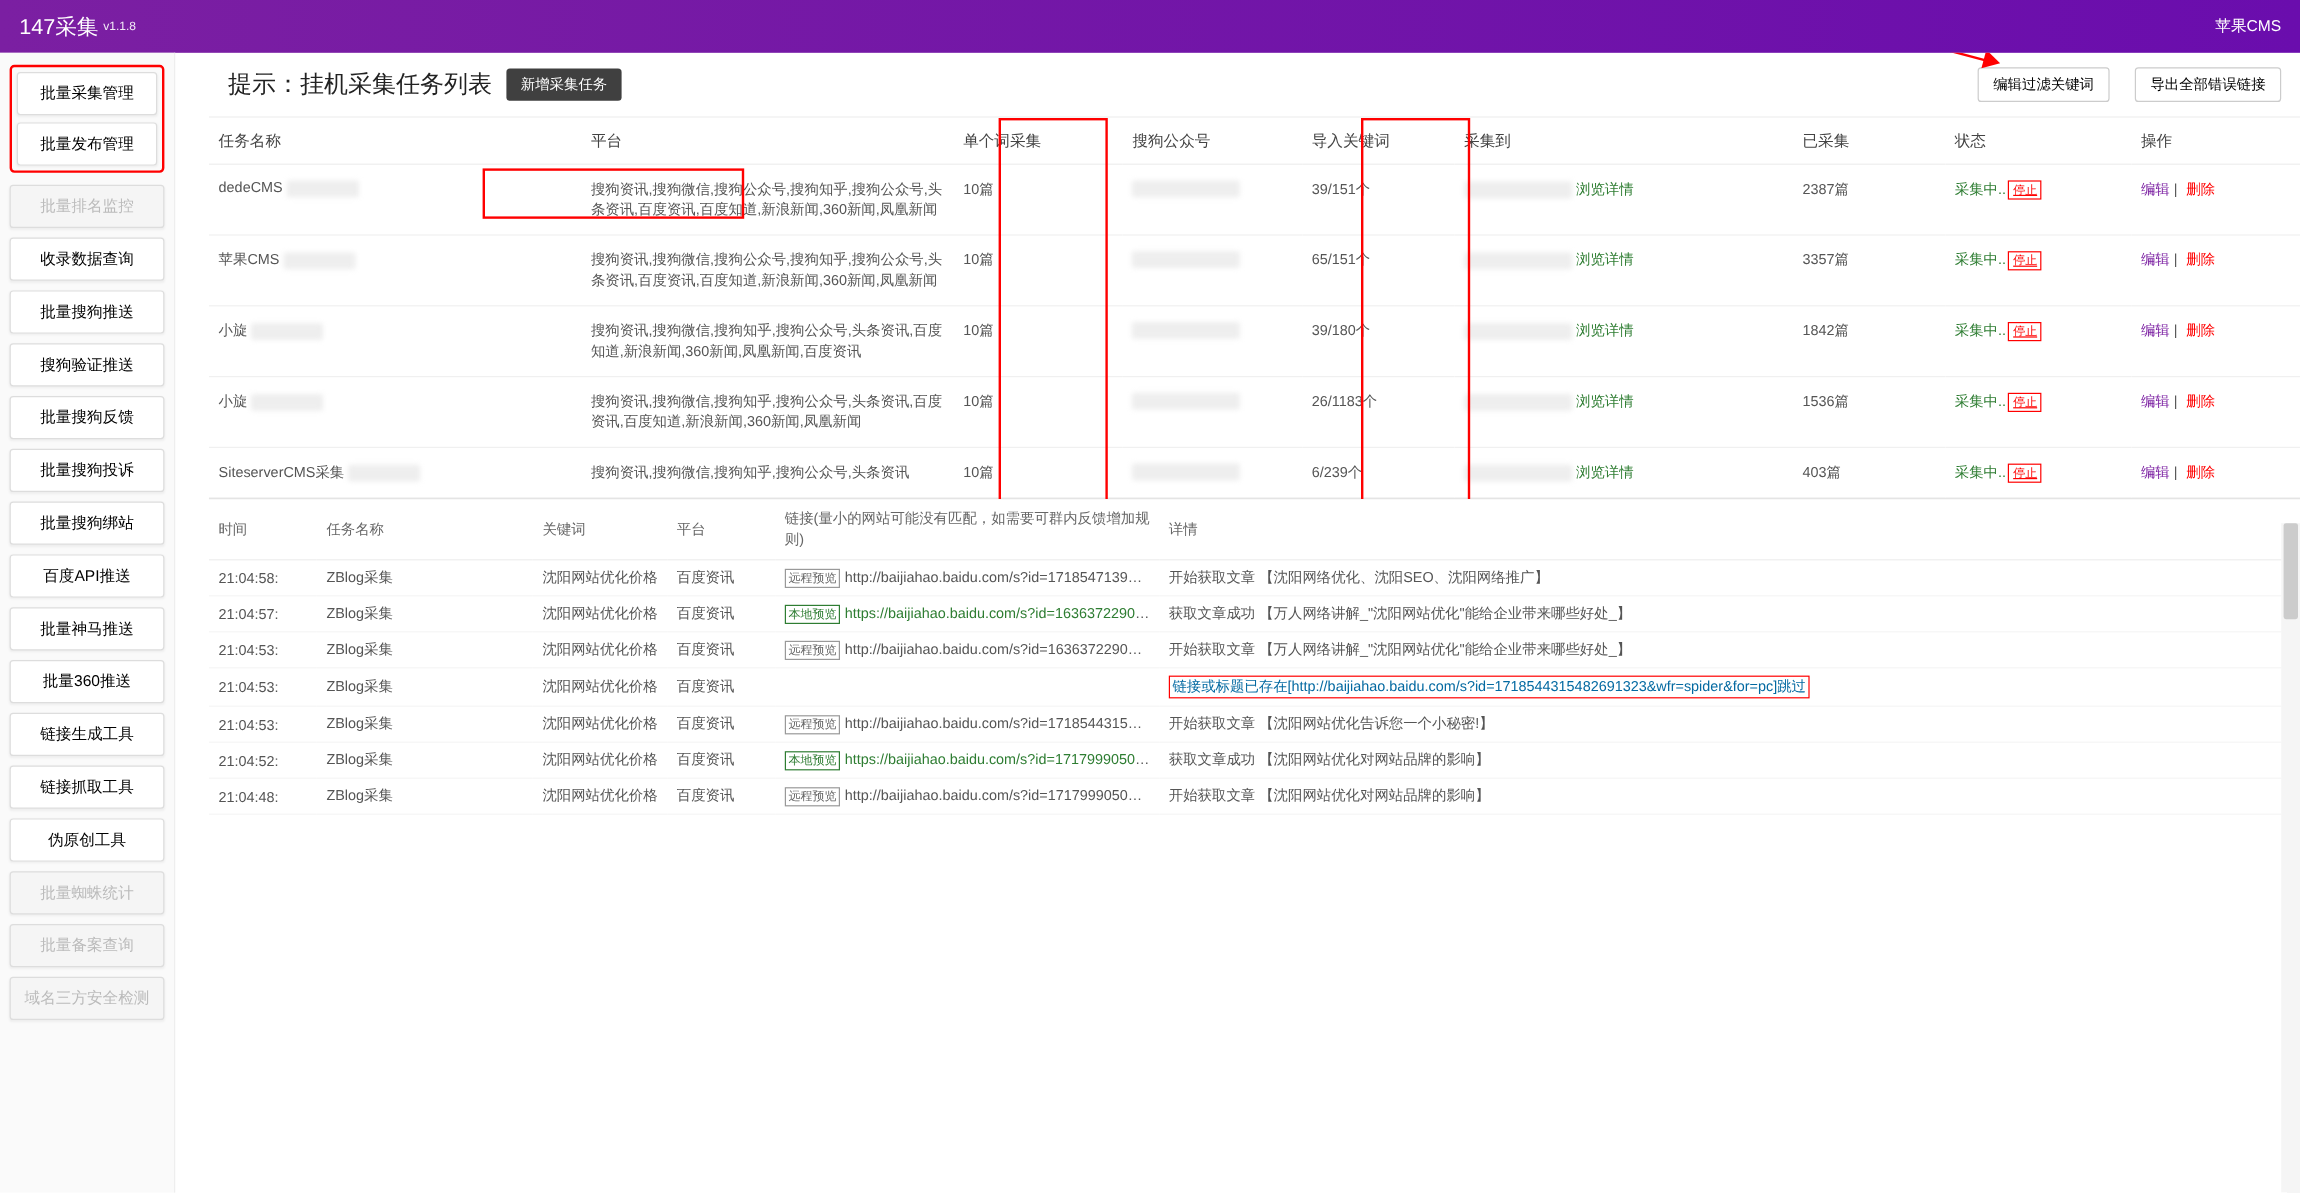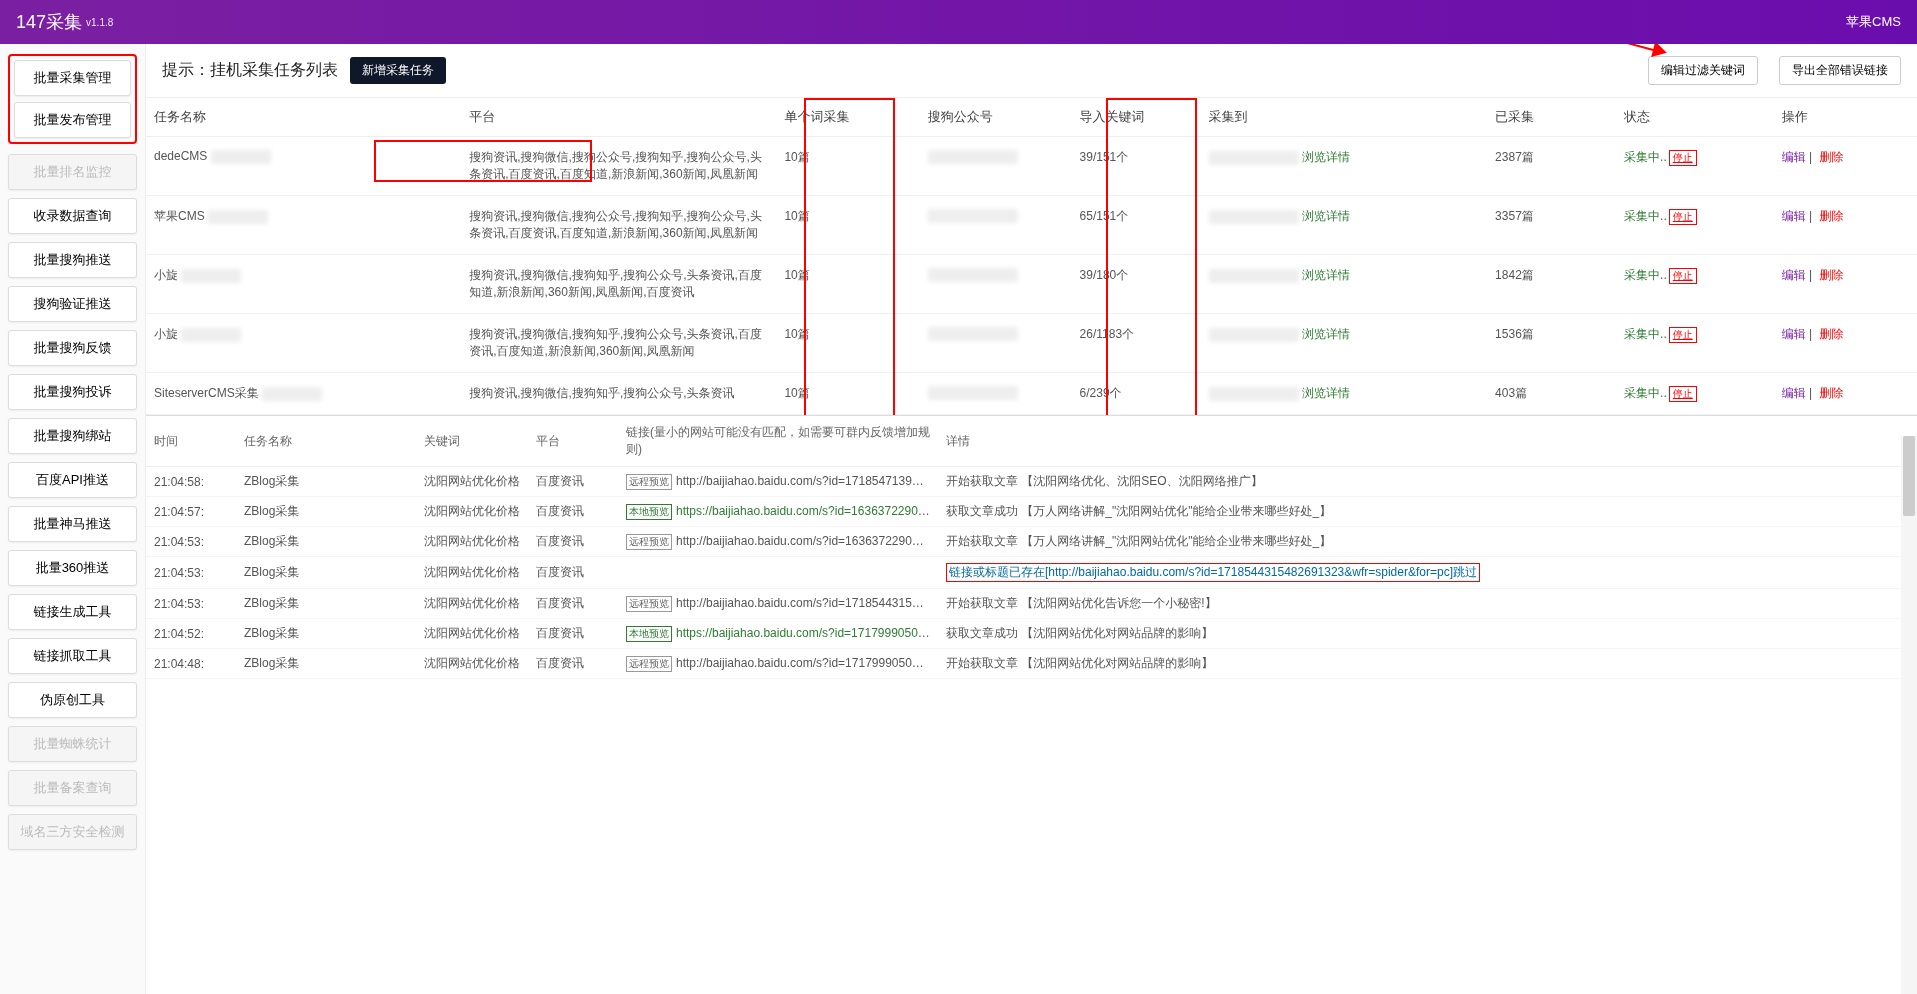--- a/index.html
+++ b/index.html
@@ -2,31 +2,31 @@
 <html><head>
 <meta charset="utf-8">
 <style>
 * { box-sizing: border-box; margin: 0; padding: 0; }
 body { font-family: "Microsoft YaHei", Arial, sans-serif; font-size: 12px; background: #fff; color: #333; }
 .header { background: #6a0dad; background: linear-gradient(to right, #7b1fa2, #6a0dad); height: 44px; display: flex; align-items: center; padding: 0 16px; color: #fff; }
 .header-title { font-size: 18px; font-weight: 500; }
 .header-version { font-size: 10px; margin-left: 4px; opacity: 0.9; }
 .header-spacer { flex: 1; }
 .header-link { color: #fff; font-size: 13px; cursor: pointer; }
-.layout { display: flex; height: calc(100vh - 44px); }
+.layout { display: flex; height: calc(100vh - 44px); gap: 28px; }
 .sidebar { width: 146px; padding: 10px 8px; background: #fafafa; border-right: 1px solid #eee; overflow-y: auto; flex-shrink: 0; }
 .sidebar-btn { display: block; width: 100%; background: #fff; border: 1px solid #ddd; border-radius: 3px; padding: 8px 6px; margin-bottom: 8px; font-size: 13px; text-align: center; cursor: pointer; box-shadow: 0 1px 2px rgba(0,0,0,0.05); }
 .sidebar-btn.disabled { color: #bbb; background: #f5f5f5; cursor: not-allowed; }
 .sidebar-highlight { border: 2px solid #ff0000; border-radius: 4px; padding: 4px; margin-bottom: 10px; }
 .sidebar-highlight .sidebar-btn { margin-bottom: 6px; }
 .sidebar-highlight .sidebar-btn:last-child { margin-bottom: 0; }
 .main { flex: 1; display: flex; flex-direction: column; overflow: hidden; position: relative; }
 .titlebar { display: flex; align-items: center; padding: 12px 16px; border-bottom: 1px solid #eee; }
-.titlebar-text { font-size: 16px; font-weight: 500; color: #222; }
-.titlebar-btn { margin-left: 12px; background: #0f172a; color: #fff; border: none; border-radius: 3px; padding: 5px 12px; font-size: 12px; cursor: pointer; }
+.titlebar-text { font-size: 20px; font-weight: 500; color: #222; }
+.titlebar-btn { margin-left: 12px; background: #404040; color: #fff; border: none; border-radius: 3px; padding: 5px 12px; font-size: 12px; cursor: pointer; }
 .titlebar-spacer { flex: 1; }
 .titlebar-action { background: #fff; border: 1px solid #ccc; border-radius: 3px; padding: 5px 12px; font-size: 12px; margin-left: 21px; cursor: pointer; }
 .table-wrap { overflow: auto; }
 table.task-table { width: 100%; border-collapse: collapse; }
 table.task-table th { text-align: left; font-weight: 500; font-size: 13px; padding: 10px 8px; border-bottom: 1px solid #eee; background: #fff; color: #444; }
 table.task-table td { padding: 12px 8px; border-bottom: 1px solid #f0f0f0; font-size: 12px; color: #555; vertical-align: top; }
 .col-platform { width: 220px; }
 .col-name { width: 220px; }
 .col-single { width: 100px; }
 .col-collecting { width: 100px; }

